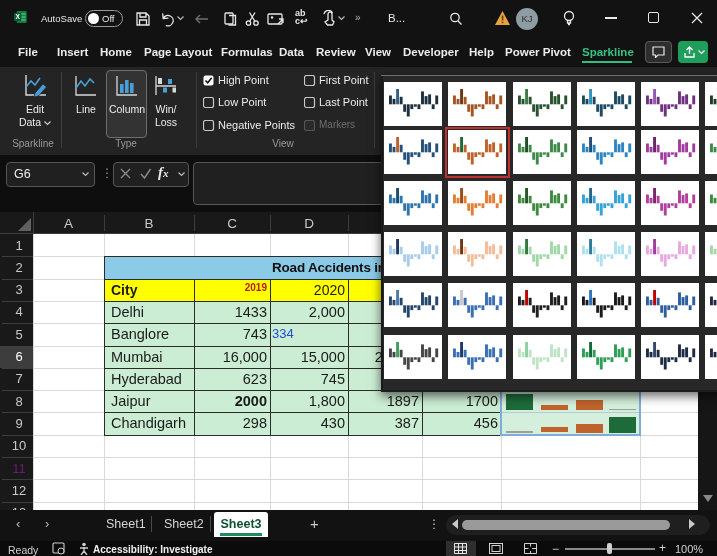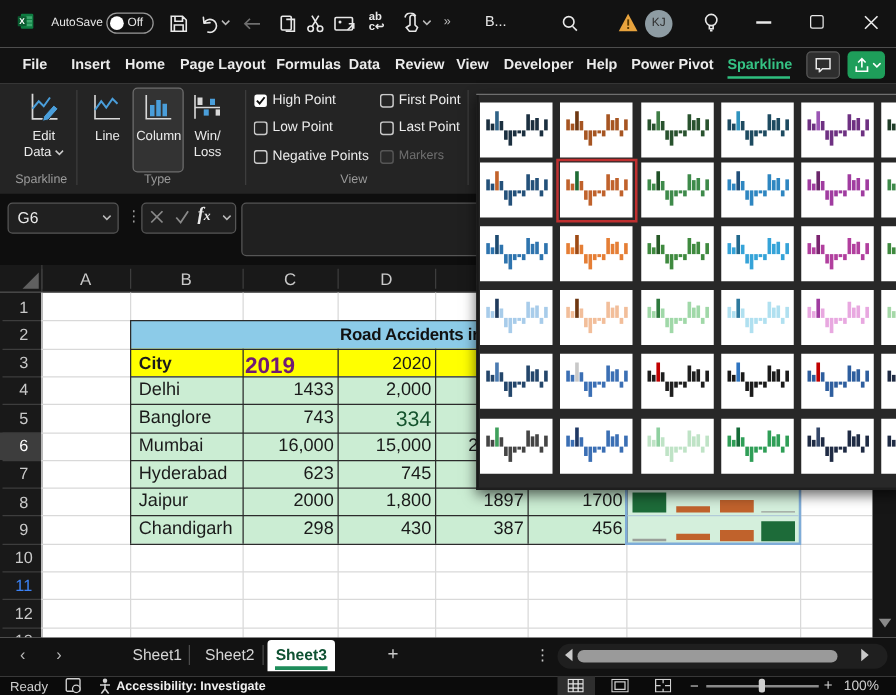--- a/index.html
+++ b/index.html
@@ -213,21 +213,21 @@
 <div class="abs" style="left:0;top:349.0px;width:38px;text-align:center;color:#fff;font-size:13px">6</div>
 <div class="abs" style="left:2px;top:367.8px;width:31px;height:1px;background:#3d3d3d"></div>
 <div class="abs" style="left:0;top:371.3px;width:38px;text-align:center;color:#c9c9c9;font-size:13px">7</div>
 <div class="abs" style="left:2px;top:390.1px;width:31px;height:1px;background:#3d3d3d"></div>
 <div class="abs" style="left:0;top:393.6px;width:38px;text-align:center;color:#c9c9c9;font-size:13px">8</div>
 <div class="abs" style="left:2px;top:412.4px;width:31px;height:1px;background:#3d3d3d"></div>
 <div class="abs" style="left:0;top:415.9px;width:38px;text-align:center;color:#c9c9c9;font-size:13px">9</div>
 <div class="abs" style="left:2px;top:434.7px;width:31px;height:1px;background:#3d3d3d"></div>
 <div class="abs" style="left:0;top:438.2px;width:38px;text-align:center;color:#c9c9c9;font-size:13px">10</div>
 <div class="abs" style="left:2px;top:457.0px;width:31px;height:1px;background:#3d3d3d"></div>
-<div class="abs" style="left:0;top:460.5px;width:38px;text-align:center;color:#3b82f6;font-size:13px">11</div>
+<div class="abs" style="left:0;top:460.5px;width:38px;text-align:center;color:#701a75;font-size:13px">11</div>
 <div class="abs" style="left:2px;top:479.3px;width:31px;height:1px;background:#3d3d3d"></div>
 <div class="abs" style="left:0;top:482.8px;width:38px;text-align:center;color:#c9c9c9;font-size:13px">12</div>
 <div class="abs" style="left:2px;top:501.6px;width:31px;height:1px;background:#3d3d3d"></div>
 <div class="abs" style="left:0;top:505.1px;width:38px;text-align:center;color:#c9c9c9;font-size:13px">13</div>
 <div class="abs" style="left:2px;top:523.9px;width:31px;height:1px;background:#3d3d3d"></div>
 <div class="abs" style="left:33px;top:212px;width:1px;height:298px;background:#3d3d3d"></div>
 <div class="abs" style="left:104px;top:234px;width:1px;height:276px;background:#d9d9d9"></div>
 <div class="abs" style="left:194px;top:234px;width:1px;height:276px;background:#d9d9d9"></div>
 <div class="abs" style="left:270px;top:234px;width:1px;height:276px;background:#d9d9d9"></div>
 <div class="abs" style="left:348px;top:234px;width:1px;height:276px;background:#d9d9d9"></div>
@@ -263,36 +263,36 @@
 <div class="abs" style="left:104px;top:300.9px;width:397px;height:1px;background:#2b2b2b"></div>
 <div class="abs" style="left:104px;top:323.2px;width:397px;height:1px;background:#2b2b2b"></div>
 <div class="abs" style="left:104px;top:345.5px;width:397px;height:1px;background:#2b2b2b"></div>
 <div class="abs" style="left:104px;top:367.8px;width:397px;height:1px;background:#2b2b2b"></div>
 <div class="abs" style="left:104px;top:390.1px;width:397px;height:1px;background:#2b2b2b"></div>
 <div class="abs" style="left:104px;top:412.4px;width:397px;height:1px;background:#2b2b2b"></div>
 <div class="abs" style="left:104px;top:434.7px;width:397px;height:1px;background:#2b2b2b"></div>
 <div class="abs" style="left:500px;top:300.9px;width:141px;height:134.8px;border:2px solid #7FACD8"></div>
 <div class="abs" style="left:272px;top:259.8px;color:#111;font-size:13.5px;font-weight:bold;letter-spacing:-0.2px;white-space:nowrap">Road Accidents in India</div>
 <div class="abs" style="left:111px;top:281.6px;color:#1a1a1a;font-size:14px;font-weight:bold">City</div>
-<div class="abs" style="left:196px;top:281.6px;width:71px;text-align:left;color:#701a75;font-size:18px;font-weight:bold">2019</div>
+<div class="abs" style="left:196px;top:281.6px;width:71px;text-align:right;color:#b91c1c;font-size:10px;font-weight:bold">2019</div>
 <div class="abs" style="left:272px;top:281.6px;width:73px;text-align:right;color:#1a1a1a;font-size:14px;font-weight:normal">2020</div>
 <div class="abs" style="left:111px;top:303.9px;color:#1a1a1a;font-size:14.5px;font-weight:normal">Delhi</div>
 <div class="abs" style="left:196px;top:303.9px;width:71px;text-align:right;color:#1a1a1a;font-size:14.5px;font-weight:normal">1433</div>
 <div class="abs" style="left:272px;top:303.9px;width:73px;text-align:right;color:#1a1a1a;font-size:14.5px;font-weight:normal">2,000</div>
 <div class="abs" style="left:111px;top:326.2px;color:#1a1a1a;font-size:14.5px;font-weight:normal">Banglore</div>
 <div class="abs" style="left:196px;top:326.2px;width:71px;text-align:right;color:#1a1a1a;font-size:14.5px;font-weight:normal">743</div>
-<div class="abs" style="left:272px;top:326.2px;width:73px;text-align:right;color:#14532d;font-size:17px;font-weight:normal">334</div>
+<div class="abs" style="left:272px;top:326.2px;width:73px;color:#1d4ed8;font-size:13px;font-weight:normal">334</div>
 <div class="abs" style="left:111px;top:348.5px;color:#1a1a1a;font-size:14.5px;font-weight:normal">Mumbai</div>
 <div class="abs" style="left:196px;top:348.5px;width:71px;text-align:right;color:#1a1a1a;font-size:14.5px;font-weight:normal">16,000</div>
 <div class="abs" style="left:272px;top:348.5px;width:73px;text-align:right;color:#1a1a1a;font-size:14.5px;font-weight:normal">15,000</div>
 <div class="abs" style="left:111px;top:370.8px;color:#1a1a1a;font-size:14.5px;font-weight:normal">Hyderabad</div>
 <div class="abs" style="left:196px;top:370.8px;width:71px;text-align:right;color:#1a1a1a;font-size:14.5px;font-weight:normal">623</div>
 <div class="abs" style="left:272px;top:370.8px;width:73px;text-align:right;color:#1a1a1a;font-size:14.5px;font-weight:normal">745</div>
 <div class="abs" style="left:111px;top:393.1px;color:#1a1a1a;font-size:14.5px;font-weight:normal">Jaipur</div>
-<div class="abs" style="left:196px;top:393.1px;width:71px;text-align:right;color:#1a1a1a;font-size:14.5px;font-weight:normal">2000</div>
+<div class="abs" style="left:196px;top:393.1px;width:71px;text-align:right;color:#1a1a1a;font-size:14.5px;font-weight:bold">2000</div>
 <div class="abs" style="left:272px;top:393.1px;width:73px;text-align:right;color:#1a1a1a;font-size:14.5px;font-weight:normal">1,800</div>
 <div class="abs" style="left:111px;top:415.4px;color:#1a1a1a;font-size:14.5px;font-weight:normal">Chandigarh</div>
 <div class="abs" style="left:196px;top:415.4px;width:71px;text-align:right;color:#1a1a1a;font-size:14.5px;font-weight:normal">298</div>
 <div class="abs" style="left:272px;top:415.4px;width:73px;text-align:right;color:#1a1a1a;font-size:14.5px;font-weight:normal">430</div>
 <div class="abs" style="left:350px;top:348.5px;width:69px;text-align:right;color:#1a1a1a;font-size:14.5px;font-weight:normal">25,000</div>
 <div class="abs" style="left:350px;top:393.1px;width:69px;text-align:right;color:#1a1a1a;font-size:14.5px;font-weight:normal">1897</div>
 <div class="abs" style="left:424px;top:393.1px;width:74px;text-align:right;color:#1a1a1a;font-size:14.5px;font-weight:normal">1700</div>
 <div class="abs" style="left:350px;top:415.4px;width:69px;text-align:right;color:#1a1a1a;font-size:14.5px;font-weight:normal">387</div>
 <div class="abs" style="left:424px;top:415.4px;width:74px;text-align:right;color:#1a1a1a;font-size:14.5px;font-weight:normal">456</div>
 <div class="abs" style="left:502px;top:412.4px;width:137px;height:1px;background:#b2cbd8"></div>

